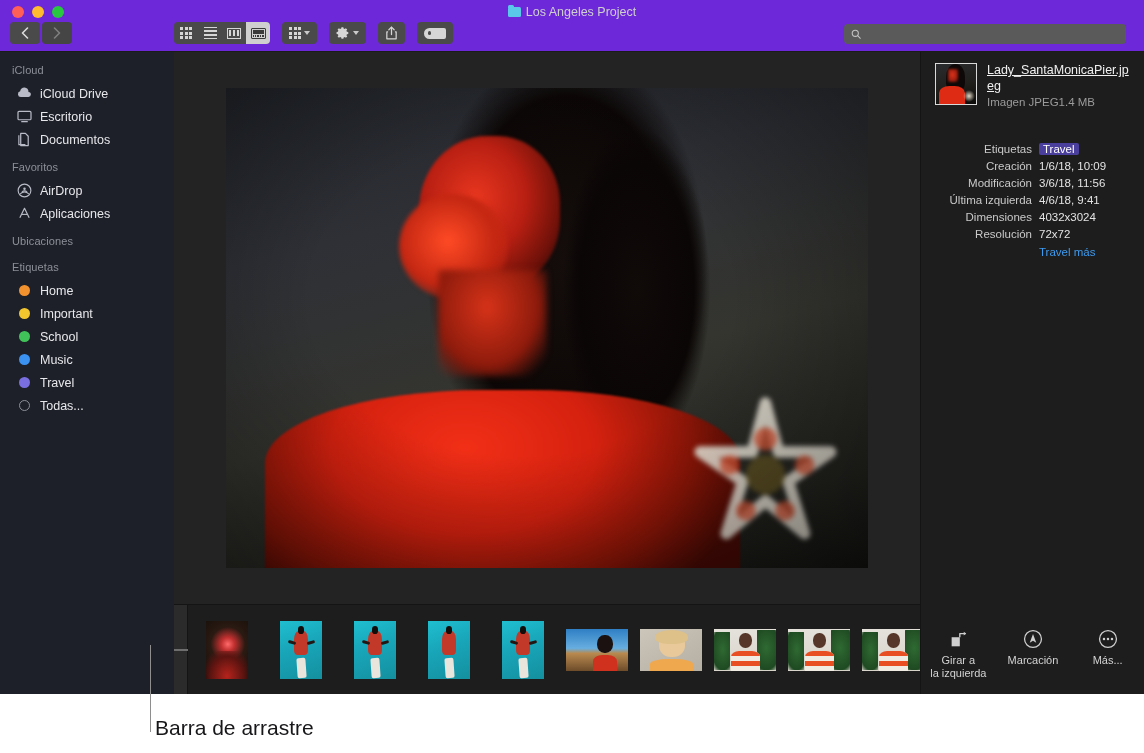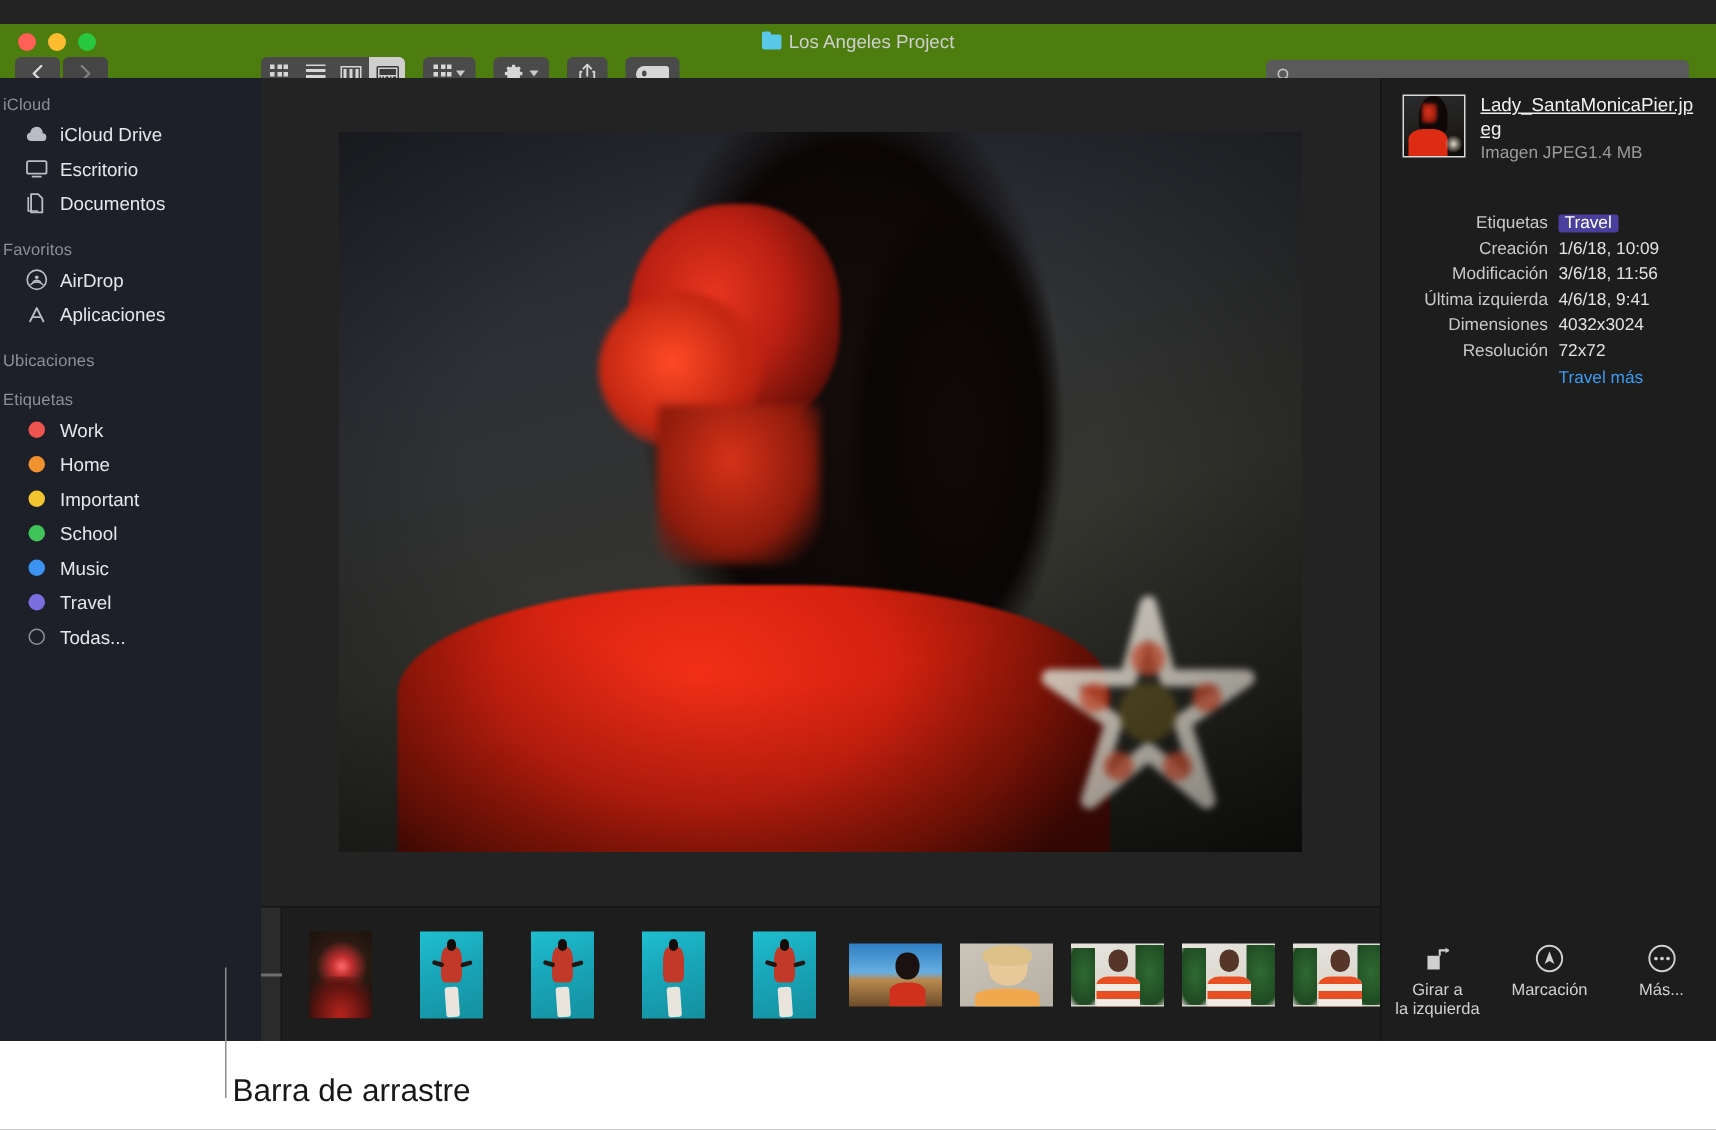--- a/index.html
+++ b/index.html
@@ -13,23 +13,23 @@
   
   #window {
     position: absolute; left: 0; top: 0;
     width: 1144px; height: 694px;
     background: #232323;
     overflow: hidden;
   }
 
   
   #titlebar {
-    position: absolute; left: 0; top: 16px;
+    position: absolute; left: 0; top: 0;
     width: 1144px; height: 52px;
-    background: #4d7c0f;
+    background: #6d28d9;
     border-bottom: 1px solid #1b1b1b;
     padding-left: 48px;
   }
   #traffic { position: absolute; left: 12px; top: 6px; display: flex; gap: 8px; }
   .tl { width: 12px; height: 12px; border-radius: 50%; display: block; }
   .tl.red { background: #ff5f57; }
   .tl.yellow { background: #febc2e; }
   .tl.green { background: #28c840; }
 
   #win-title {
@@ -101,24 +101,24 @@
   #search input::placeholder { color: #adadad; }
 
   
   #sidebar {
     position: absolute; left: 0; top: 52px; width: 174px; height: 642px;
     background: #1e2029;
     padding-top: 8px;
     overflow: hidden;
   }
   .sb-head {
-    font-size: 11px; color: #8d8f98; padding: 4px 0 2px 2px; letter-spacing: 0.1px;
+    font-size: 11px; color: #8d8f98; padding: 4px 0 2px 12px; letter-spacing: 0.1px;
   }
   .sb-item {
-    display: flex; align-items: center; gap: 8px;
+    display: flex; align-items: flex-end; gap: 8px;
     height: 23px; padding-left: 16px; color: #e6e7ea; font-size: 12.5px;
   }
   .sb-ico { width: 16px; height: 16px; display: flex; align-items: center; justify-content: center; flex: 0 0 16px; }
   .dot { width: 11px; height: 11px; border-radius: 50%; display: block; }
   .dot.hollow { background: transparent; border: 1.6px solid #8d8f98; width: 11px; height: 11px; }
 
   
   #content { position: absolute; left: 174px; top: 52px; width: 746px; height: 642px; background: #232323; }
   #preview-wrap {
     position: absolute; left: 0; top: 0; width: 746px; height: 552px;
@@ -439,26 +439,20 @@
         </svg>
       </span>
       <span>Aplicaciones</span>
     </div>
 
     <div class="sb-head" style="margin-top:10px">Ubicaciones</div>
 
     <div class="sb-head" style="margin-top:8px">Etiquetas</div>
     <div class="sb-item">
       <span class="sb-ico">
-          <span class="dot" style="background:#ef5350"></span>
-        </span>
-      <span>Work</span>
-    </div>
-    <div class="sb-item">
-      <span class="sb-ico">
           <span class="dot" style="background:#f2922f"></span>
         </span>
       <span>Home</span>
     </div>
     <div class="sb-item">
       <span class="sb-ico">
           <span class="dot" style="background:#f2c52f"></span>
         </span>
       <span>Important</span>
     </div>

